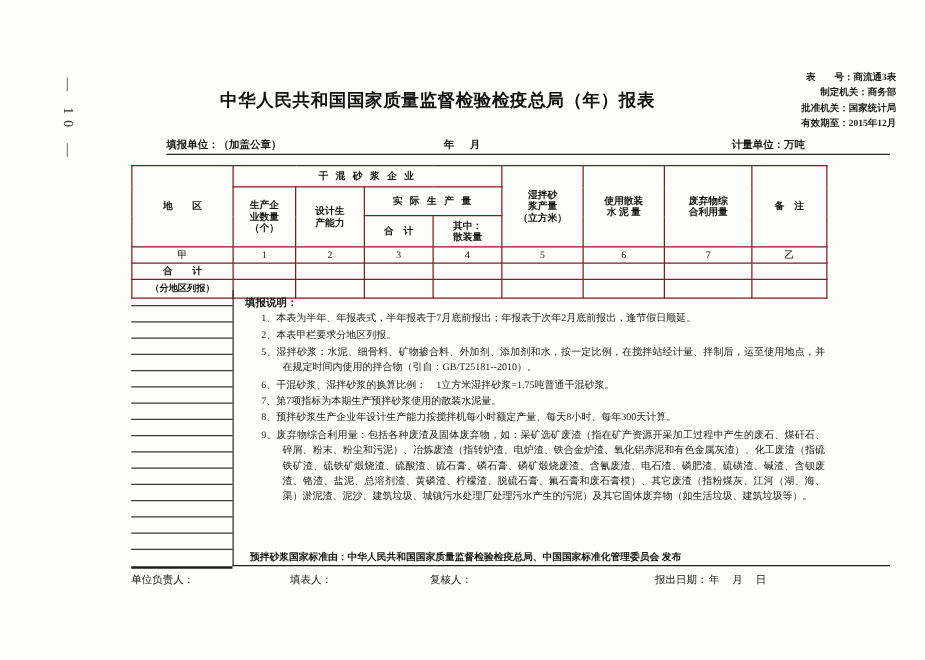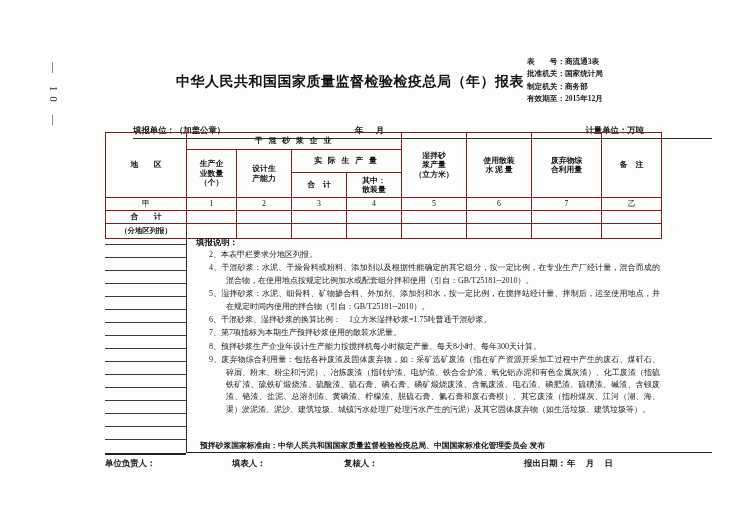--- a/index.html
+++ b/index.html
@@ -18,25 +18,25 @@
     writing-mode:vertical-rl;
     font-size:11px;letter-spacing:5px;color:#2a2a2a;
   }
 
   
   .title-wrap{position:absolute;left:105px;top:72px;width:490px;text-align:center;}
   .title{font-size:14px;font-weight:bold;letter-spacing:0.5px;color:#111;}
 
   
   .meta-block{position:absolute;left:527px;top:56px;width:190px;}
-  .meta-line{font-size:7.6px;font-weight:bold;line-height:12.4px;color:#1c1c1c;white-space:nowrap;}
+  .meta-line{font-size:7.6px;font-weight:bold;line-height:12.4px;color:#1c1c1c;white-space:nowrap;text-align:right;}
 
   
   .form-line{
-    position:absolute;left:133px;top:120px;width:579px;height:18px;
+    position:absolute;left:133px;top:105px;width:579px;height:18px;
     border-bottom:1px solid #2b2b2b;
     font-size:8.4px;font-weight:bold;color:#161616;
   }
   .form-line .unit{position:absolute;left:0;bottom:2px;}
   .form-line .period{position:absolute;left:222px;bottom:2px;letter-spacing:2px;}
   .form-line .measure{position:absolute;right:68px;bottom:2px;}
 
   
   table.report{
     position:absolute;left:105px;top:132px;
@@ -81,43 +81,43 @@
     font-size:8px;line-height:12.4px;margin:0 0 1px 0;
     padding-left:30px;text-indent:-17px;
     color:#1a1a1a;text-align:justify;
   }
   .std-note{
     position:absolute;left:13px;bottom:1px;
     font-size:7.8px;font-weight:bold;color:#161616;white-space:nowrap;
   }
 
   
-  .footer-line{position:absolute;left:0;top:458px;width:648px;height:14px;font-size:8.4px;font-weight:bold;color:#161616;}
+  .footer-line{position:absolute;left:0;top:458px;width:648px;height:14px;font-size:8.4px;font-weight:normal;color:#161616;}
   .footer-line span{position:absolute;white-space:nowrap;}
   .f-unit{left:105px;}
   .f-prep{left:232px;}
   .f-rev{left:314px;margin-left:30px;}
   .f-date{left:508px;margin-left:16px;}
   .f-blanks{left:567px;letter-spacing:1px;}
 </style>
 </head>
 <body>
 
 <div class="paper">
 
   <div class="page-num">— 10 —</div>
 
   <div class="title-wrap">
     <span class="title">中华人民共和国国家质量监督检验检疫总局（年）报表</span>
   </div>
 
   <div class="meta-block">
     <div class="meta-line">表　　号：商流通3表</div>
+    <div class="meta-line">制定机关：商务部</div>
     <div class="meta-line">批准机关：国家统计局</div>
-    <div class="meta-line">制定机关：商务部</div>
     <div class="meta-line">有效期至：2015年12月</div>
   </div>
 
   <div class="form-line">
     <span class="unit">填报单位：（加盖公章）</span>
     <span class="period">年　月</span>
     <span class="measure">计量单位：万吨</span>
   </div>
 
   <table class="report">
@@ -210,22 +210,22 @@
       <div class="strip-row"></div>
       <div class="strip-row"></div>
       <div class="strip-row"></div>
       <div class="strip-row"></div>
       <div class="strip-row"></div>
     </div>
 
   <div class="notes-box">
     <div class="notes-content">
       <div class="notes-heading">填报说明：</div>
+      <p class="note-item">1、本表为半年、年报表式，半年报表于7月底前报出；年报表于次年2月底前报出，逢节假日顺延。</p>
       <p class="note-item">2、本表甲栏要求分地区列报。</p>
-      <p class="note-item">4、干混砂浆：水泥、干燥骨料或粉料、添加剂以及根据性能确定的其它组分，按一定比例，在专业生产厂经计量，混合而成的混合物，在使用地点按规定比例加水或配套组分拌和使用（引自：GB/T25181--2010）。</p>
       <p class="note-item">5、湿拌砂浆：水泥、细骨料、矿物掺合料、外加剂、添加剂和水，按一定比例，在搅拌站经计量、拌制后，运至使用地点，并在规定时间内使用的拌合物（引自：GB/T25181--2010）。</p>
       <p class="note-item">6、干混砂浆、湿拌砂浆的换算比例：　1立方米湿拌砂浆=1.75吨普通干混砂浆。</p>
       <p class="note-item">7、第7项指标为本期生产预拌砂浆使用的散装水泥量。</p>
       <p class="note-item">8、预拌砂浆生产企业年设计生产能力按搅拌机每小时额定产量、每天8小时、每年300天计算。</p>
       <p class="note-item">9、废弃物综合利用量：包括各种废渣及固体废弃物，如：采矿选矿废渣（指在矿产资源开采加工过程中产生的废石、煤矸石、碎屑、粉末、粉尘和污泥）、冶炼废渣（指转炉渣、电炉渣、铁合金炉渣、氧化铝赤泥和有色金属灰渣）、化工废渣（指硫铁矿渣、硫铁矿煅烧渣、硫酸渣、硫石膏、磷石膏、磷矿煅烧废渣、含氰废渣、电石渣、磷肥渣、硫磺渣、碱渣、含钡废渣、铬渣、盐泥、总溶剂渣、黄磷渣、柠檬渣、脱硫石膏、氟石膏和废石膏模）、其它废渣（指粉煤灰、江河（湖、海、渠）淤泥渣、泥沙、建筑垃圾、城镇污水处理厂处理污水产生的污泥）及其它固体废弃物（如生活垃圾、建筑垃圾等）。</p>
     </div>
     <div class="std-note">预拌砂浆国家标准由：中华人民共和国国家质量监督检验检疫总局、中国国家标准化管理委员会 发布</div>
   </div>
 
   <div class="footer-line">

